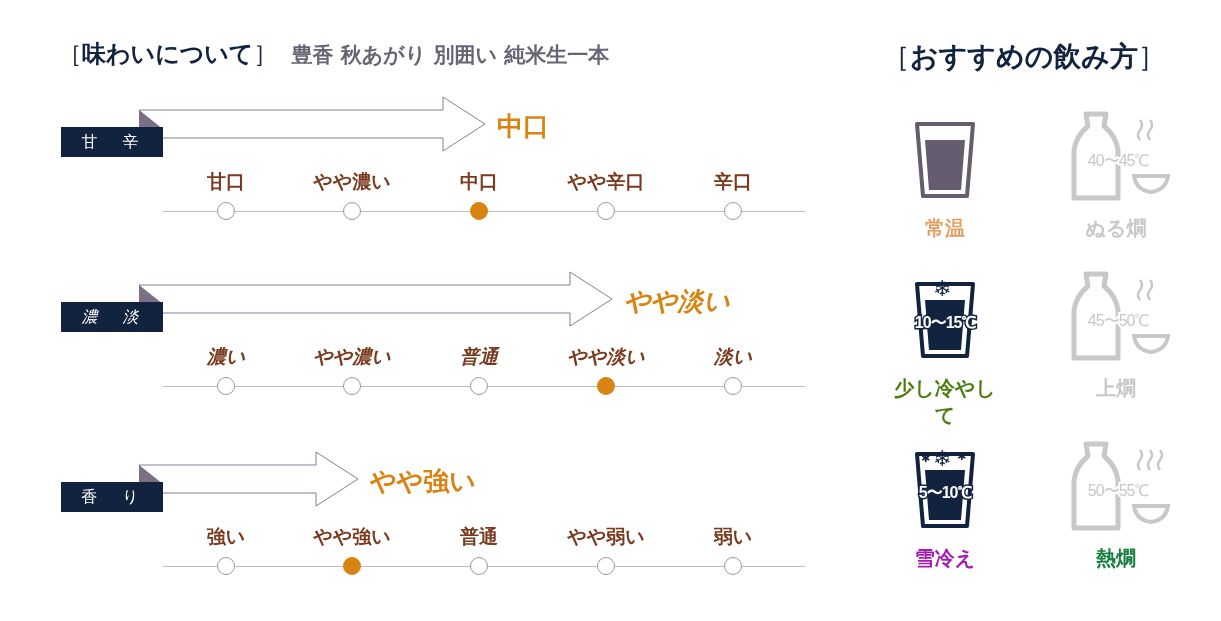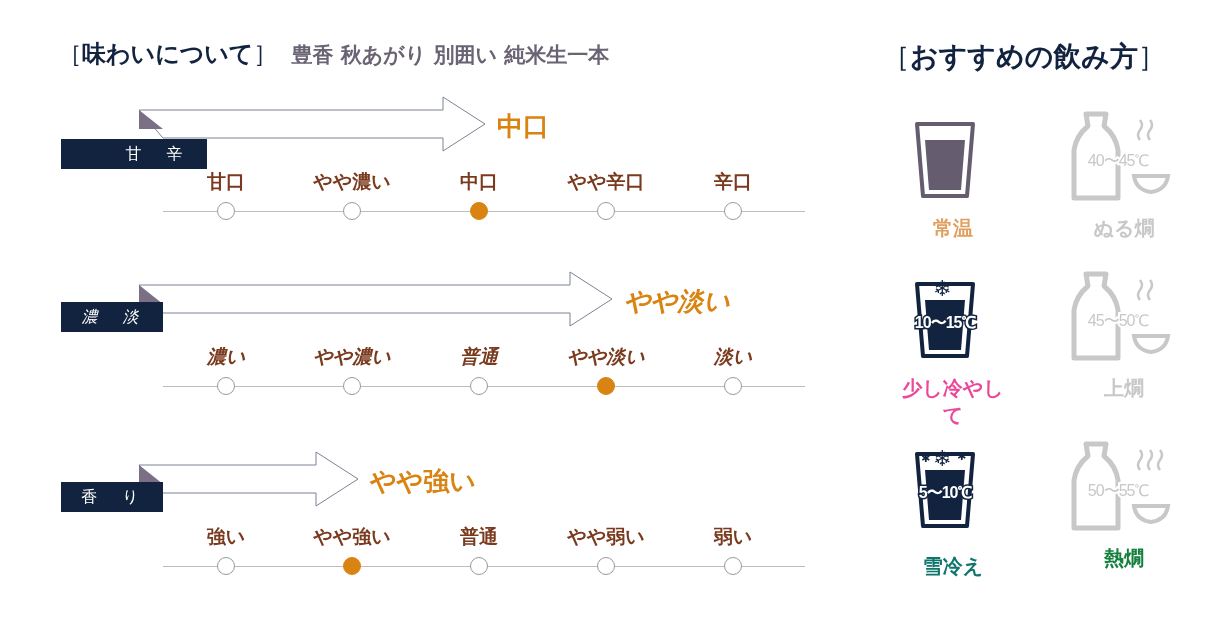--- a/index.html
+++ b/index.html
@@ -16,41 +16,41 @@
   .tag-fold { position:absolute; left:139px; width:0; height:0; border-left:24px solid #7b6f86; border-top:19px solid transparent; }
   svg.arrow { position:absolute; left:0; top:0; overflow:visible; }
   .result { position:absolute; font-size:26px; font-weight:bold; color:#d98412; white-space:nowrap; }
   .line { position:absolute; left:163px; width:642px; height:1px; background:#bdbdbd; }
   .point { position:absolute; width:0; }
   .point .lbl { position:absolute; transform:translateX(-50%); white-space:nowrap; font-size:19px; font-weight:bold; color:#7a3a1e; top:0; }
   .point .dot { position:absolute; width:18px; height:18px; border-radius:50%; border:1.5px solid #9a9a9a; background:#fff; transform:translate(-50%,-50%); box-sizing:border-box; }
   .point .dot.on { background:#d98412; border-color:#d98412; }
 
   .serve { position:absolute; width:120px; text-align:center; }
-  .serve .name { position:absolute; left:8px; width:120px; top:105px; font-size:20px; font-weight:bold; }
+  .serve .name { position:absolute; left:0; width:120px; top:105px; font-size:20px; font-weight:bold; }
   .serve svg { position:absolute; left:0; top:0; }
 </style>
 </head>
 <body>
 
 <div class="title">
   <span class="bracket">［</span><span>味わいについて</span><span class="bracket">］</span><span class="sub">豊香 秋あがり 別囲い 純米生一本</span>
 </div>
 
 <div class="title-right">
   <span class="bracket">［</span><span>おすすめの飲み方</span><span class="bracket">］</span>
 </div>
 
 <div id="scales">
     <div class="scale" style="top: 95px;">
       <svg class="arrow" width="820" height="70">
         <polygon points="139,15 443,15 443,2 485,29 443,56 443,43 163,43" fill="#fff" stroke="#7a8494" stroke-width="1"></polygon>
       </svg>
       <div class="tag-fold" style="top: 15px;"></div>
-      <div class="tag" style="top: 44px; padding-left: 44px;">甘 辛</div>
+      <div class="tag" style="top: 32px;">甘 辛</div>
       <div class="result" style="left: 497px; top: 14px;">中口</div>
       <div class="line" style="top: 116px;"></div>
       <div class="point" style="left: 226px; top: 74px;">
         <div class="lbl">甘口</div>
         <div class="dot" style="top: 42px;"></div>
       </div>
       <div class="point" style="left: 352px; top: 74px;">
         <div class="lbl">やや濃い</div>
         <div class="dot" style="top: 42px;"></div>
       </div>
@@ -146,21 +146,21 @@
     <div class="serve" style="left: 885px; top: 270px;">
       <svg width="120" height="100" viewBox="0 0 120 100">
         <g fill="#12233f" font-size="22" font-weight="bold">
           <text x="48" y="26">❄</text>
           <text x="58" y="40" font-size="12">✱</text>
         </g>
         <path d="M32,14 L88,14 L82,86 L38,86 Z" fill="none" stroke="#12233f" stroke-width="4" stroke-linejoin="round"></path>
         <path d="M40,30 L80,30 L76,80 L44,80 Z" fill="#12233f"></path>
         <text x="60" y="58" text-anchor="middle" font-size="16" font-weight="bold" fill="#fff" stroke="#12233f" stroke-width="3" paint-order="stroke" font-family="Liberation Sans, sans-serif" letter-spacing="-1">10〜15℃</text>
       </svg>
-      <div class="name" style="color: #ec4899;">少し冷やして</div>
+      <div class="name" style="color: #4d7c0f;">少し冷やして</div>
     </div>
     <div class="serve" style="left: 1056px; top: 270px;">
       <svg width="120" height="100" viewBox="0 0 120 100">
         <path d="M30,4 L50,4 L48,16 Q60,26 62,40 L62,88 L18,88 L18,40 Q20,26 32,16 Z" fill="none" stroke="#c8c8c8" stroke-width="5" stroke-linejoin="round"></path>
         <path d="M84,30 q-4,-5 0,-10 q4,-5 0,-10 M94,30 q-4,-5 0,-10 q4,-5 0,-10" fill="none" stroke="#c8c8c8" stroke-width="2.5"></path>
         <path d="M78,66 L112,66 Q110,80 95,82 Q80,80 78,66 Z" fill="none" stroke="#c8c8c8" stroke-width="4"></path>
         <text x="62" y="56" text-anchor="middle" font-size="16" fill="#c8c8c8" stroke="#fff" stroke-width="4" paint-order="stroke" font-family="Liberation Sans, sans-serif" letter-spacing="-1">45〜50℃</text>
       </svg>
       <div class="name" style="color: rgb(200, 200, 200);">上燗</div>
     </div>
@@ -169,21 +169,21 @@
         <g fill="#12233f" font-size="22" font-weight="bold">
           <text x="48" y="26">❄</text>
           <text x="58" y="40" font-size="12">✱</text>
           <text x="36" y="22" font-size="11">✱</text>
           <text x="72" y="20" font-size="11">✱</text>
         </g>
         <path d="M32,14 L88,14 L82,86 L38,86 Z" fill="none" stroke="#12233f" stroke-width="4" stroke-linejoin="round"></path>
         <path d="M40,30 L80,30 L76,80 L44,80 Z" fill="#12233f"></path>
         <text x="60" y="58" text-anchor="middle" font-size="16" font-weight="bold" fill="#fff" stroke="#12233f" stroke-width="3" paint-order="stroke" font-family="Liberation Sans, sans-serif" letter-spacing="-1">5〜10℃</text>
       </svg>
-      <div class="name" style="color: #0f766e; margin-top: 8px;">雪冷え</div>
+      <div class="name" style="color: #a21caf;">雪冷え</div>
     </div>
     <div class="serve" style="left: 1056px; top: 440px;">
       <svg width="120" height="100" viewBox="0 0 120 100">
         <path d="M30,4 L50,4 L48,16 Q60,26 62,40 L62,88 L18,88 L18,40 Q20,26 32,16 Z" fill="none" stroke="#c8c8c8" stroke-width="5" stroke-linejoin="round"></path>
         <path d="M84,30 q-4,-5 0,-10 q4,-5 0,-10 M94,30 q-4,-5 0,-10 q4,-5 0,-10" fill="none" stroke="#c8c8c8" stroke-width="2.5"></path>
         <path d="M104,30 q-4,-5 0,-10 q4,-5 0,-10" fill="none" stroke="#c8c8c8" stroke-width="2.5"></path>
         <path d="M78,66 L112,66 Q110,80 95,82 Q80,80 78,66 Z" fill="none" stroke="#c8c8c8" stroke-width="4"></path>
         <text x="62" y="56" text-anchor="middle" font-size="16" fill="#c8c8c8" stroke="#fff" stroke-width="4" paint-order="stroke" font-family="Liberation Sans, sans-serif" letter-spacing="-1">50〜55℃</text>
       </svg>
       <div class="name" style="color: #15803d;">熱燗</div>

